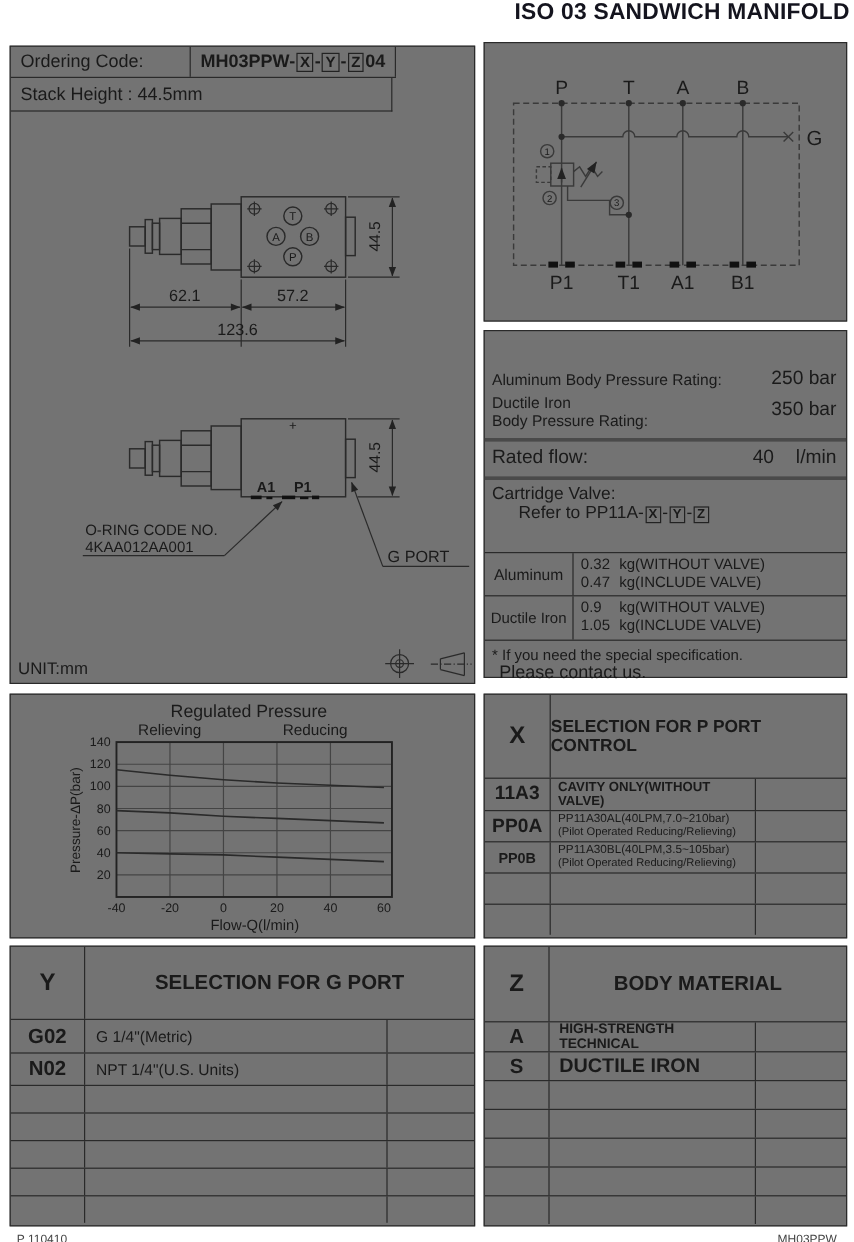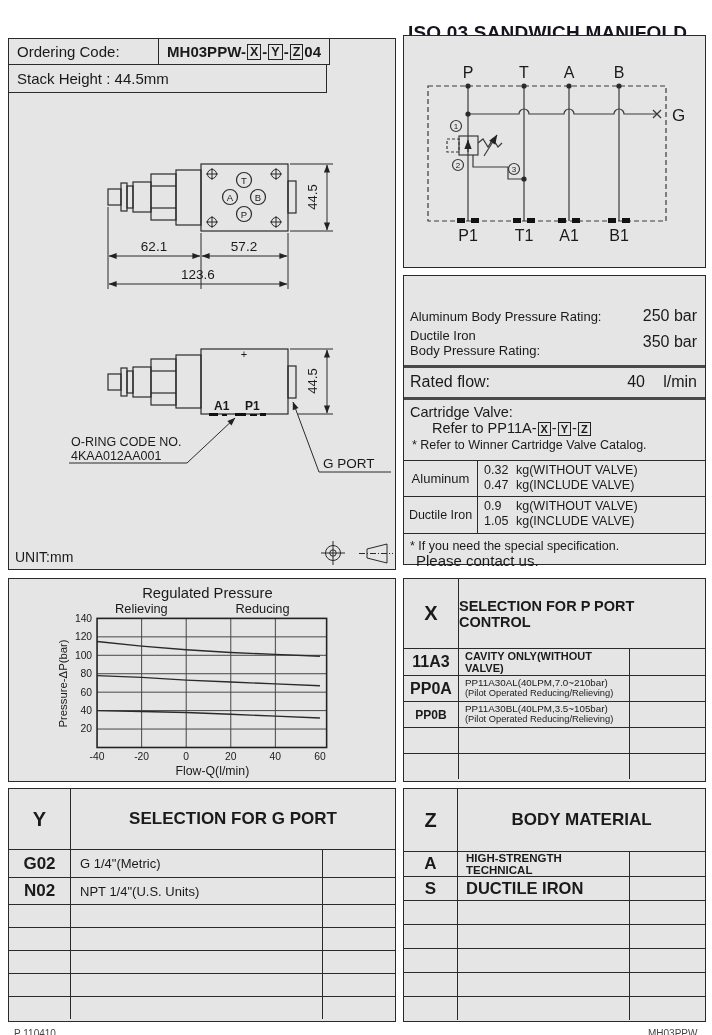--- a/index.html
+++ b/index.html
@@ -1,18 +1,18 @@
 <!DOCTYPE html>
 <html><head>
 <meta charset="utf-8">
 <style>
   html,body{margin:0;padding:0;background:#e8e8e8;}
   #page{position:relative;width:712px;height:1035px;background:#ffffff;overflow:hidden;
         font-family:"Liberation Sans","DejaVu Sans",sans-serif;color:#1a1a1a;}
-  .panel{position:absolute;border:1.6px solid #2a2a2a;background:#e5e5e5;box-sizing:border-box;}
+  .panel{position:absolute;border:1.6px solid #2a2a2a;background:#737373;box-sizing:border-box;}
   .abs{position:absolute;box-sizing:border-box;}
   svg{display:block}
   svg text{font-family:"Liberation Sans","DejaVu Sans",sans-serif;fill:#1a1a1a;}
   .title{font-size:19px;font-weight:bold;letter-spacing:.2px;color:#14141e;}
   .oc-row{display:flex;border-bottom:1.4px solid #2a2a2a;box-sizing:border-box;}
   .oc-cell{padding:3px 8px;font-size:15px;display:flex;align-items:center;}
   .box-letter{display:inline-block;border:1.3px solid #222;padding:0 2px;margin:0 1px;
               font-weight:bold;font-size:12.5px;line-height:14px;}
   .box-letter.sm{font-size:11px;line-height:12px;}
   .sep{position:absolute;left:0;right:0;height:2.6px;background:#4a4a4a;}
@@ -22,21 +22,21 @@
   .empty-col{border-left:1.4px solid #2a2a2a;}
   .rb-top{border-top:1.4px solid #2a2a2a;}
   .hdr{font-weight:bold;}
   .footer-txt{position:absolute;font-size:10px;color:#444;}
 </style>
 </head>
 <body>
 
 <div id="page">
 
-  <div class="abs title" style="left:408px;top:22px;width:300px;text-align:left;">ISO 03 SANDWICH MANIFOLD</div>
+  <div class="abs title" style="left:408px;top:0;width:300px;text-align:right;">ISO 03 SANDWICH MANIFOLD</div>
 
   <div class="panel" style="left:8px;top:38px;width:388px;height:532px;">
 
     <div class="oc-row" style="width:321px;height:26px;">
       <div class="oc-cell" style="width:150px;border-right:1.4px solid #2a2a2a;">Ordering Code:</div>
       <div class="oc-cell" style="flex:1;font-weight:bold;border-right:1.4px solid #2a2a2a;">
         <span>MH03PPW-</span>
           <span class="box-letter">X</span>
           <span>-</span>
           <span class="box-letter">Y</span>
@@ -254,21 +254,20 @@
     <div class="sep" style="top:89px;"></div>
     <div class="abs" style="left:6px;top:97px;font-size:16px;">Rated flow:</div>
     <div class="abs" style="right:60px;top:97px;font-size:16px;">40</div>
     <div class="abs" style="right:8px;top:97px;font-size:16px;">l/min</div>
     <div class="sep" style="top:121px;"></div>
 
     <div class="abs" style="left:6px;top:128px;font-size:14.5px;">Cartridge Valve:</div>
     <div class="abs" style="left:28px;top:144px;font-size:14.5px;">
       <span>Refer to PP11A-</span><span class="box-letter sm">X</span><span>-</span><span class="box-letter sm">Y</span><span>-</span><span class="box-letter sm">Z</span>
     </div>
-    <div class="abs" style="left:8px;top:162px;font-size:12.5px;">* Refer to Winner Cartridge Valve Catalog.</div>
 
     <div class="abs" style="left:0;top:184px;width:100%;height:74px;border-top:1.5px solid #2a2a2a;border-bottom:1.5px solid #2a2a2a;">
       <div class="trow" style="height:36px;border-bottom:1.3px solid #2a2a2a;">
         <div class="tcell" style="width:74px;border-right:1.3px solid #2a2a2a;font-size:13px;">Aluminum</div>
         <div style="flex:1;padding:2px 0 0 6px;font-size:12.5px;line-height:15px;">
           <div><span style="display:inline-block;width:32px;">0.32</span><span>kg(WITHOUT VALVE)</span></div>
           <div><span style="display:inline-block;width:32px;">0.47</span><span>kg(INCLUDE VALVE)</span></div>
         </div>
       </div>
       <div class="trow" style="height:36px;">

